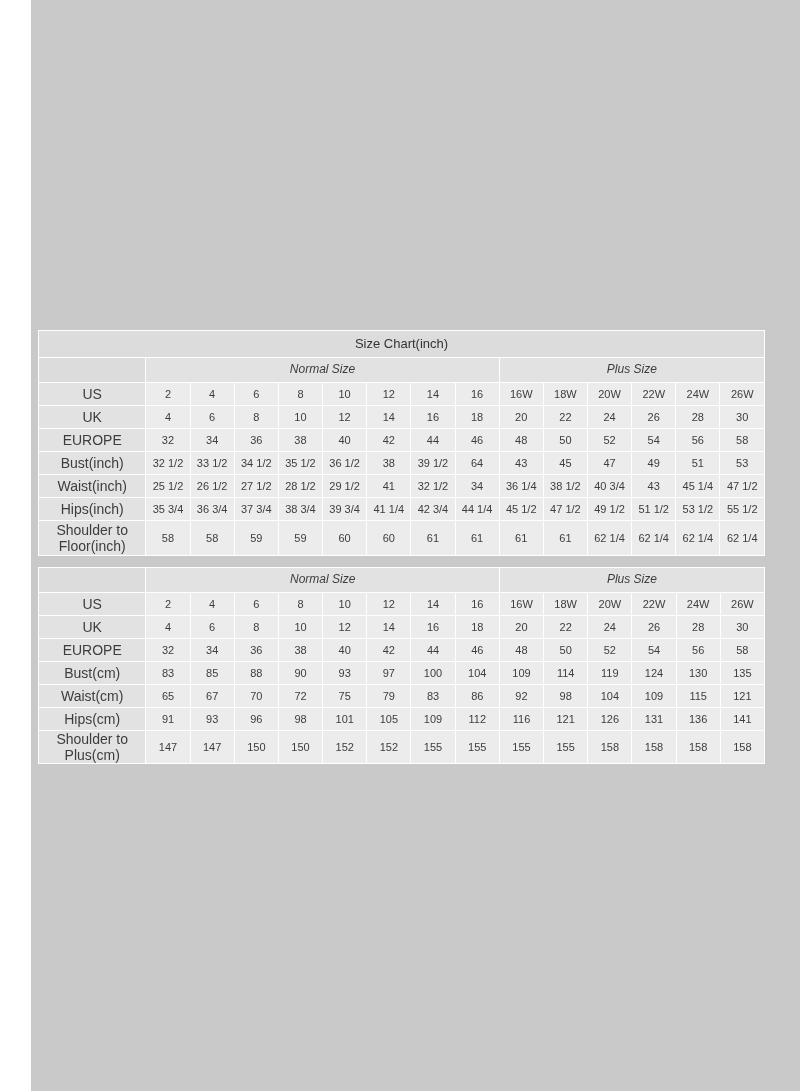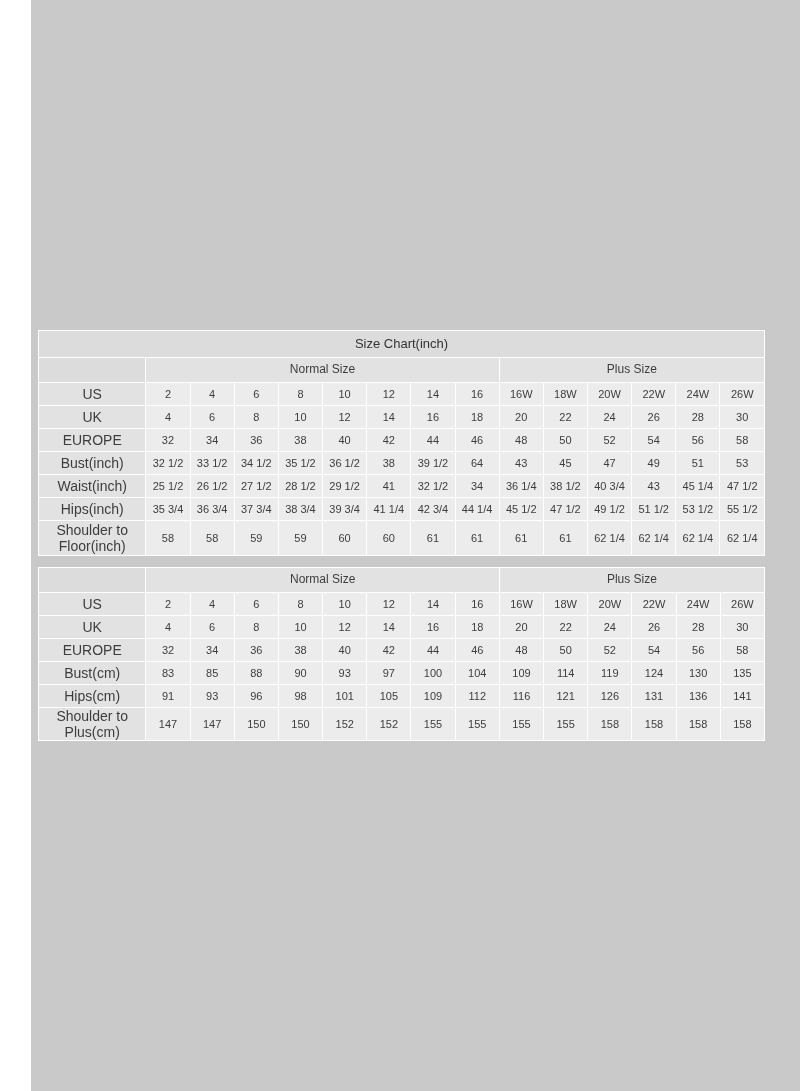--- a/index.html
+++ b/index.html
@@ -59,20 +59,21 @@
   table.size-table td.title-cell {
     background: #dcdcdc;
     font-size: 13px;
     height: 26px;
     color: #333333;
   }
   table.size-table td.group-cell {
     background: #e2e2e2;
     font-size: 12px;
     height: 24px;
+    font-style: italic;
   }
   table.size-table td.blank-cell {
     background: #dcdcdc;
   }
   table.size-table td.row-label {
     background: #e2e2e2;
     font-size: 14px;
     padding: 0 3px;
   }
   table.size-table td.data-cell {
@@ -332,20 +333,37 @@
           <td class="data-cell">100</td>
           <td class="data-cell">104</td>
           <td class="data-cell">109</td>
           <td class="data-cell">114</td>
           <td class="data-cell">119</td>
           <td class="data-cell">124</td>
           <td class="data-cell">130</td>
           <td class="data-cell">135</td>
         </tr>
         <tr>
+          <td class="row-label">Waist(cm)</td>
+          <td class="data-cell">65</td>
+          <td class="data-cell">67</td>
+          <td class="data-cell">70</td>
+          <td class="data-cell">72</td>
+          <td class="data-cell">75</td>
+          <td class="data-cell">79</td>
+          <td class="data-cell">83</td>
+          <td class="data-cell">86</td>
+          <td class="data-cell">92</td>
+          <td class="data-cell">98</td>
+          <td class="data-cell">104</td>
+          <td class="data-cell">109</td>
+          <td class="data-cell">115</td>
+          <td class="data-cell">121</td>
+        </tr>
+        <tr>
           <td class="row-label">Hips(cm)</td>
           <td class="data-cell">91</td>
           <td class="data-cell">93</td>
           <td class="data-cell">96</td>
           <td class="data-cell">98</td>
           <td class="data-cell">101</td>
           <td class="data-cell">105</td>
           <td class="data-cell">109</td>
           <td class="data-cell">112</td>
           <td class="data-cell">116</td>

